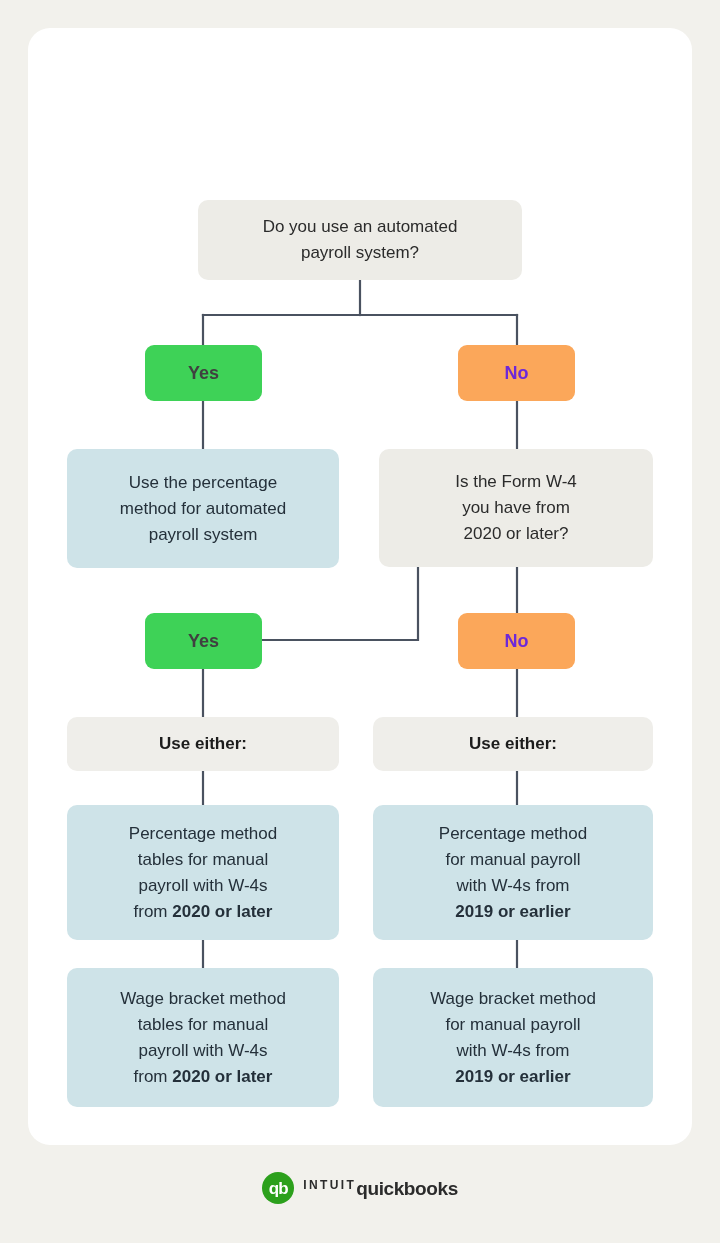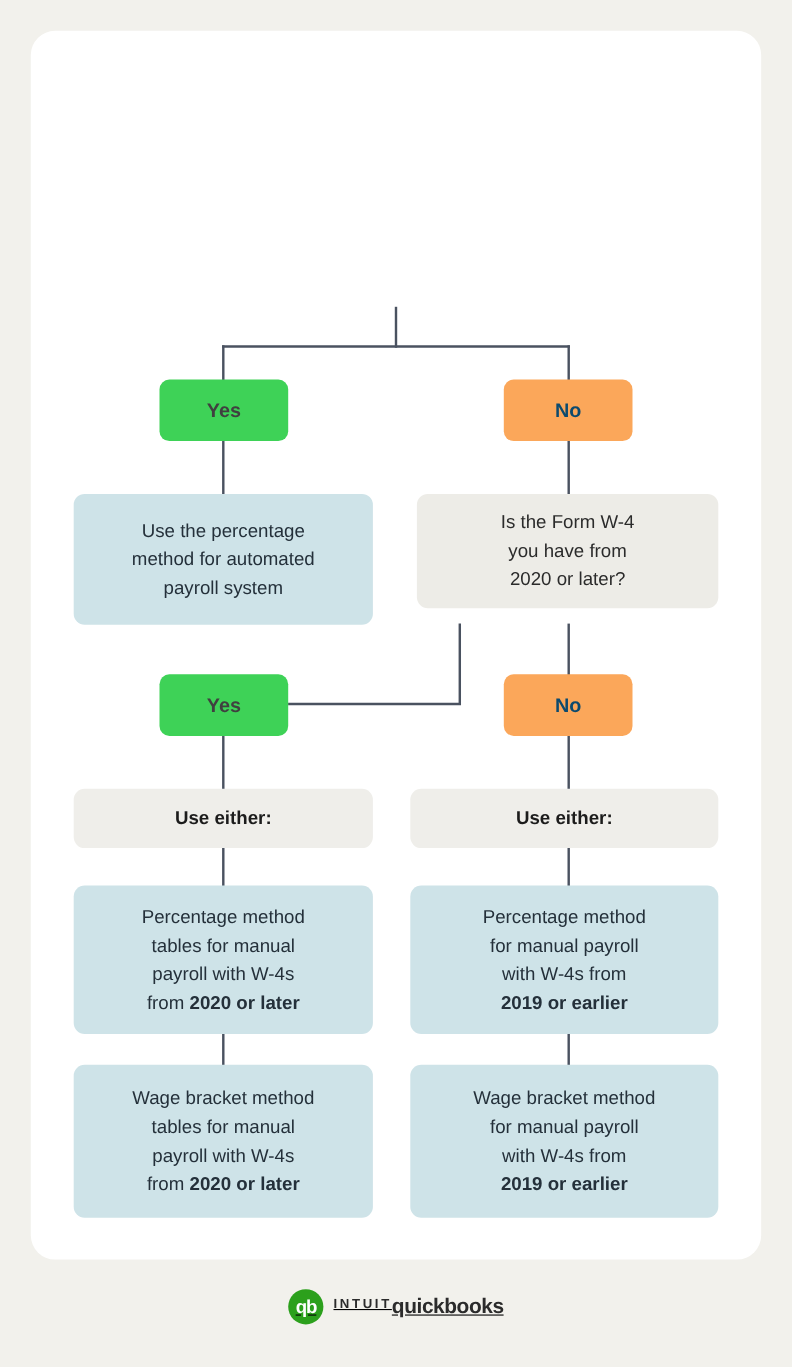--- a/index.html
+++ b/index.html
@@ -80,21 +80,21 @@
   .box-yes {
     background: #3ed257;
     color: #404040;
     font-size: 18px;
     font-weight: bold;
     border-radius: 9px;
   }
 
   .box-no {
     background: #fba75a;
-    color: #0c4a6e;
+    color: #6d28d9;
     font-size: 18px;
     font-weight: bold;
     border-radius: 9px;
   }
 
   
   .box-result {
     background: #cee3e8;
     color: #24303a;
     font-size: 17px;
@@ -113,21 +113,20 @@
   
   .footer {
     position: absolute;
     left: 0;
     top: 1172px;
     width: 720px;
     display: flex;
     align-items: center;
     justify-content: center;
     gap: 9px;
-    text-decoration: underline;
   }
 
   .logo-mark {
     width: 32px;
     height: 32px;
     border-radius: 50%;
     background: #2ca01c;
     display: flex;
     align-items: center;
     justify-content: center;
@@ -189,38 +188,44 @@
       <path d="M517,669 L517,717"></path>
 
       <path d="M203,771 L203,805"></path>
       <path d="M517,771 L517,805"></path>
 
       <path d="M203,940 L203,968"></path>
       <path d="M517,940 L517,968"></path>
     </g>
   </svg>
 
+  <div class="node box-neutral" style="left:198px; top:200px; width:324px; height:80px;">
+    <div class="node-text">
+      <div>Do you use an automated</div>
+      <div>payroll system?</div>
+    </div>
+  </div>
 
   <div class="node box-yes" style="left:145px; top:345px; width:117px; height:56px;">
     <div class="node-text">Yes</div>
   </div>
 
   <div class="node box-no" style="left:458px; top:345px; width:117px; height:56px;">
     <div class="node-text">No</div>
   </div>
 
   <div class="node box-result" style="left:67px; top:449px; width:272px; height:119px;">
     <div class="node-text">
       <div>Use the percentage</div>
       <div>method for automated</div>
       <div>payroll system</div>
     </div>
   </div>
 
-  <div class="node box-neutral" style="left:379px; top:449px; width:274px; height:104px;text-align:center;">
+  <div class="node box-neutral" style="left:379px; top:449px; width:274px; height:118px;text-align:center;">
     <div class="node-text">
       <div>Is the Form W-4</div>
       <div>you have from</div>
       <div>2020 or later?</div>
     </div>
   </div>
 
   <div class="node box-yes" style="left:145px; top:613px; width:117px; height:56px;">
     <div class="node-text">Yes</div>
   </div>

